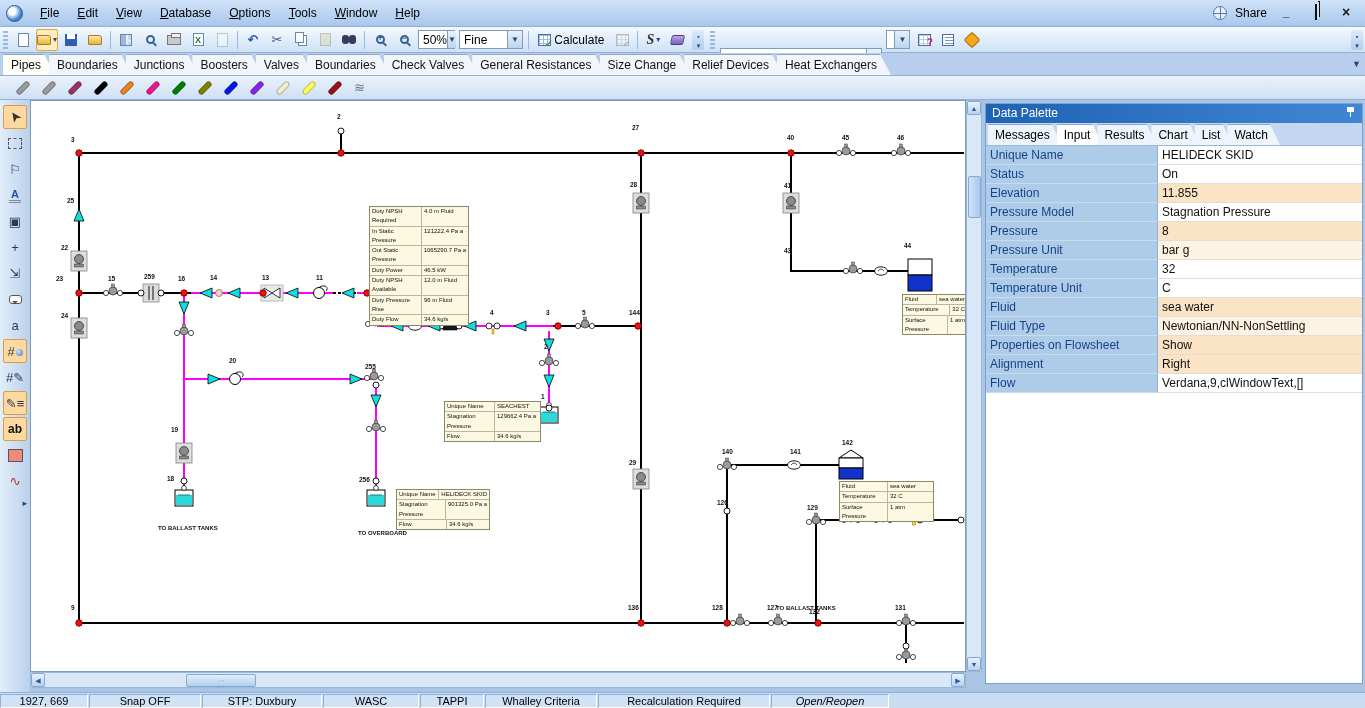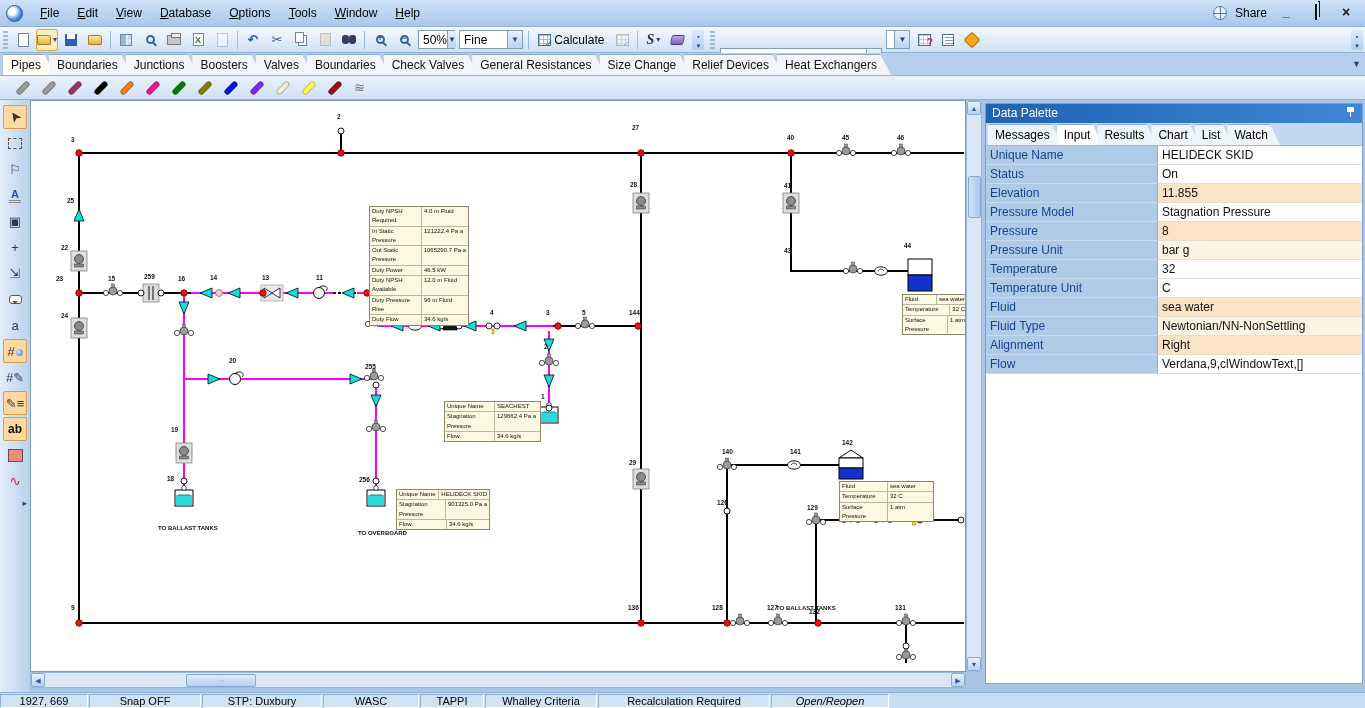--- a/index.html
+++ b/index.html
@@ -906,20 +906,24 @@
         </div>
         <div class="prow">
           <div class="plabel">Fluid</div>
           <div class="pvalue bg-p">sea water</div>
         </div>
         <div class="prow">
           <div class="plabel">Fluid Type</div>
           <div class="pvalue bg-c">Newtonian/NN-NonSettling</div>
         </div>
         <div class="prow">
+          <div class="plabel">Properties on Flowsheet</div>
+          <div class="pvalue bg-p">Show</div>
+        </div>
+        <div class="prow">
           <div class="plabel">Alignment</div>
           <div class="pvalue bg-p">Right</div>
         </div>
         <div class="prow">
           <div class="plabel">Flow</div>
           <div class="pvalue bg-w">Verdana,9,clWindowText,[]</div>
         </div>
       </div>
   </div>
 

